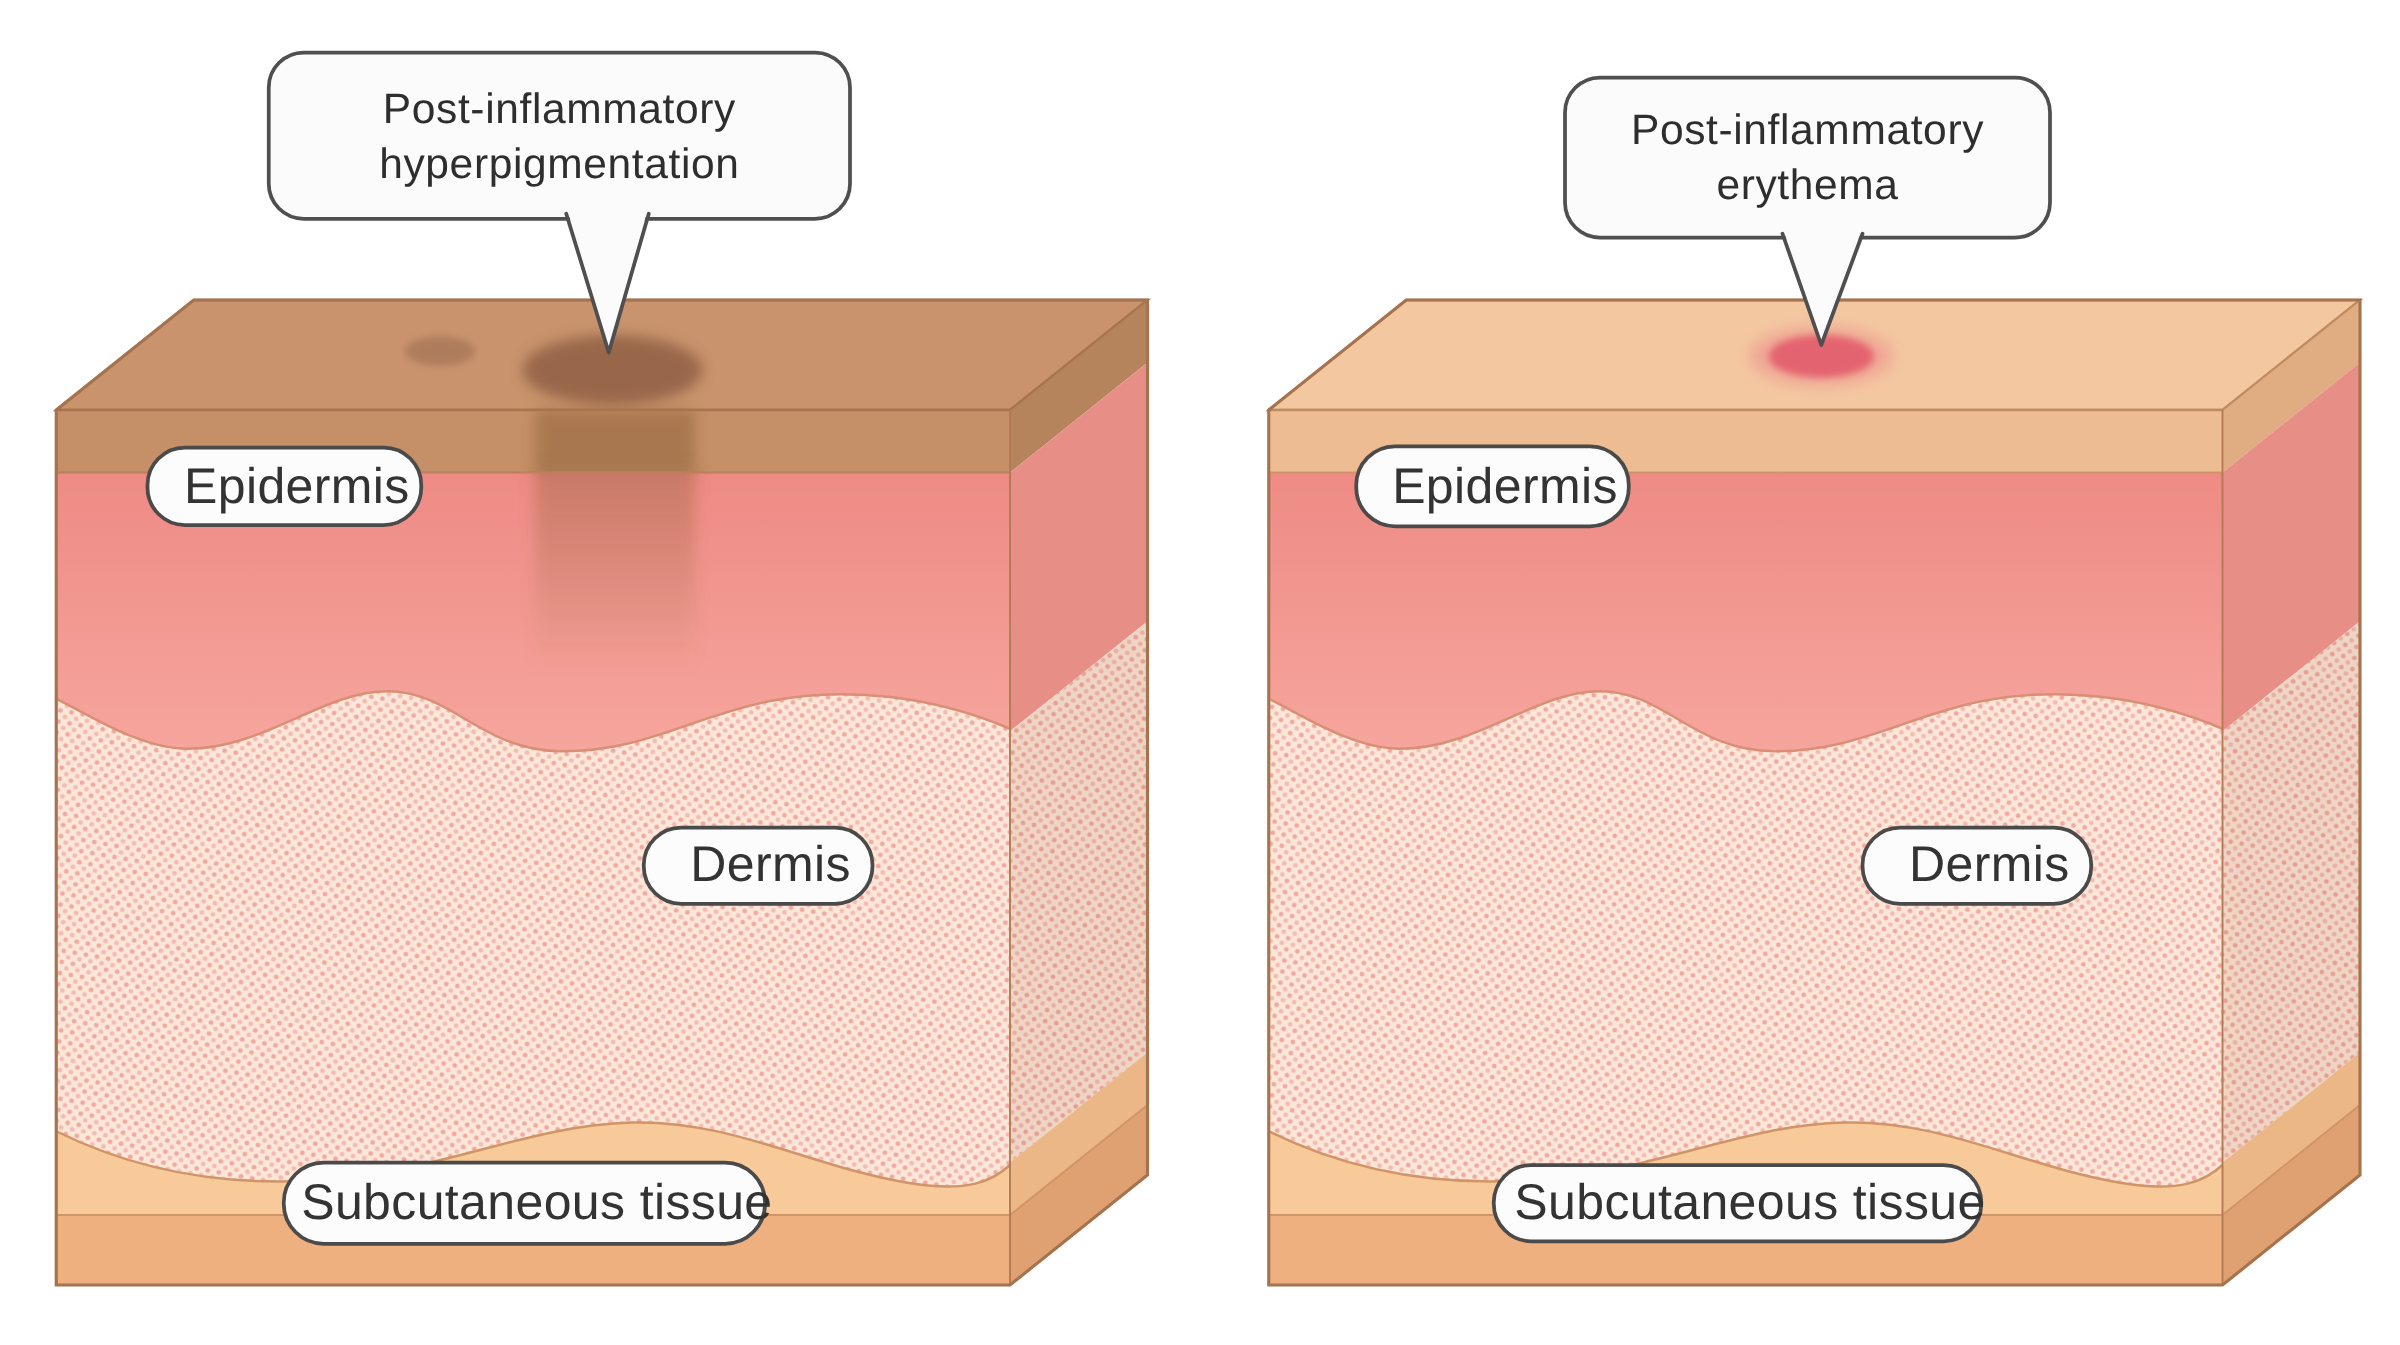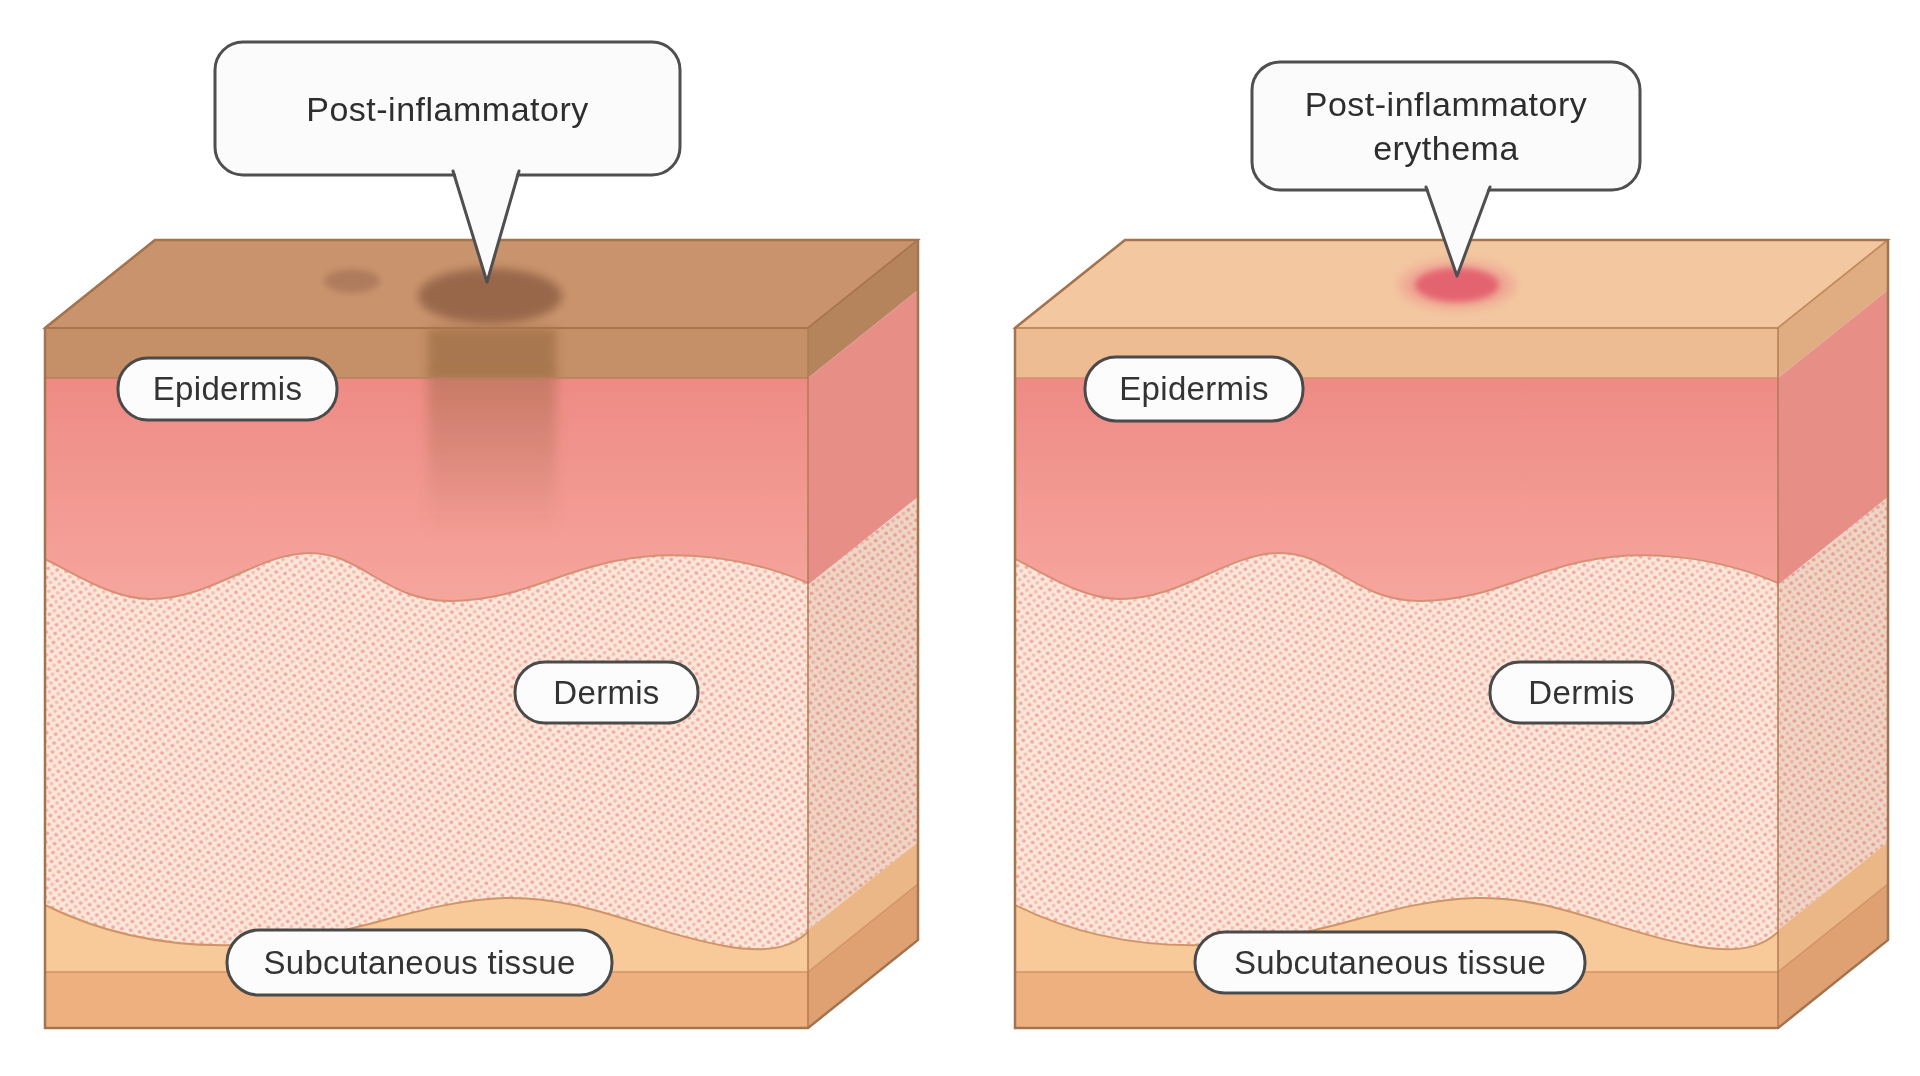--- a/index.html
+++ b/index.html
@@ -19,23 +19,24 @@
     text-align:right;
   }
   .callout-txt{
     flex-direction:column;
     font-size:34px;
     line-height:44px;
     letter-spacing:0.5px;
     color:#2e2e2e;
   }
   .pill-txt{
-    font-size:33px;
+    font-size:40px;
     letter-spacing:0.3px;
     color:#333333;
+    margin-left:10px;
   }
   
   .callout-txt.left{left:215px;top:42px;width:465px;height:133px;}
   .callout-txt.right{left:1252px;top:62px;width:388px;height:128px;}
   
   .pill-txt.l-epi{left:118px;top:358px;width:219px;height:62px;}
   .pill-txt.l-der{left:515px;top:662px;width:183px;height:61px;}
   .pill-txt.l-sub{left:227px;top:930px;width:385px;height:65px;}
   .pill-txt.r-epi{left:1085px;top:357px;width:218px;height:64px;}
   .pill-txt.r-der{left:1490px;top:662px;width:183px;height:61px;}
@@ -175,20 +176,21 @@
   <g>
     <polygon points="1426,182 1490,182 1457,276" fill="#fbfbfb"></polygon>
     <rect x="1252" y="62" width="388" height="128" rx="28" fill="#fbfbfb" stroke="#4f4f4f" stroke-width="3"></rect>
     <polygon points="1428,188 1488,188 1457,274" fill="#fbfbfb"></polygon>
     <path d="M1426,187 L1457,276 L1490,187" fill="none" stroke="#4f4f4f" stroke-width="3" stroke-linejoin="round" stroke-linecap="round"></path>
   </g>
 </svg>
 
   <div class="txt callout-txt left">
     <span>Post-inflammatory</span>
+    <span>hyperpigmentation</span>
   </div>
   <div class="txt callout-txt right">
     <span>Post-inflammatory</span>
     <span>erythema</span>
   </div>
 
   <div class="txt pill-txt l-epi">Epidermis</div>
   <div class="txt pill-txt l-der">Dermis</div>
   <div class="txt pill-txt l-sub">Subcutaneous tissue</div>
   <div class="txt pill-txt r-epi">Epidermis</div>

